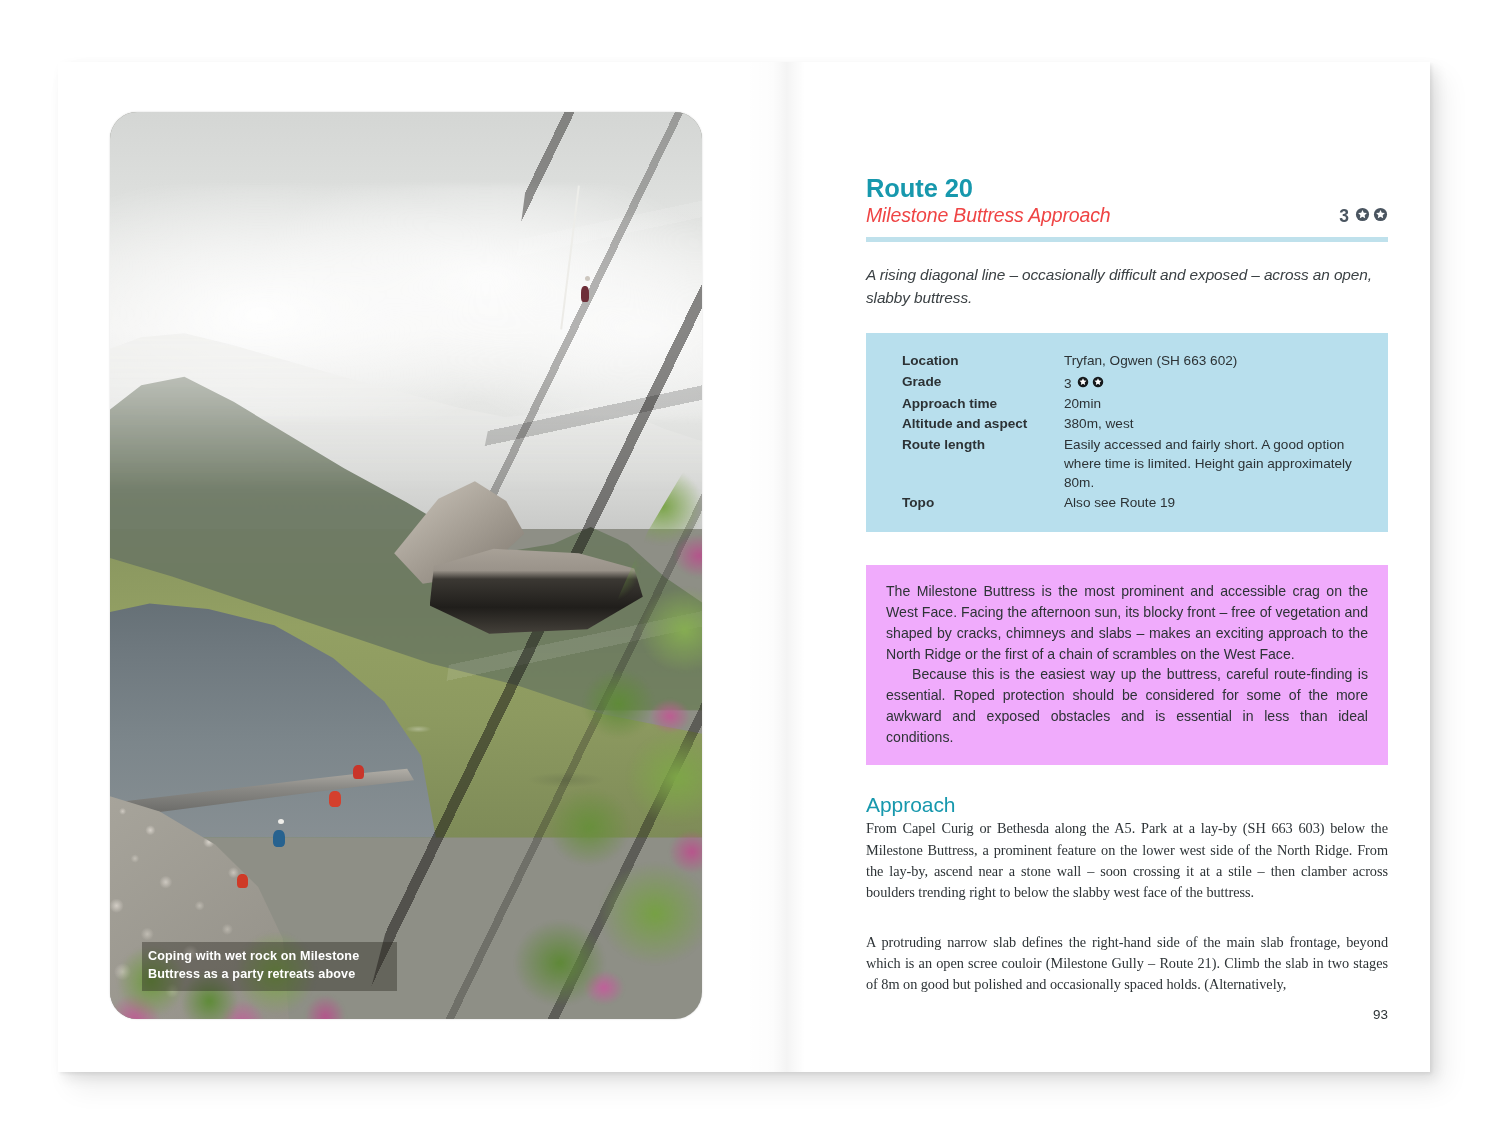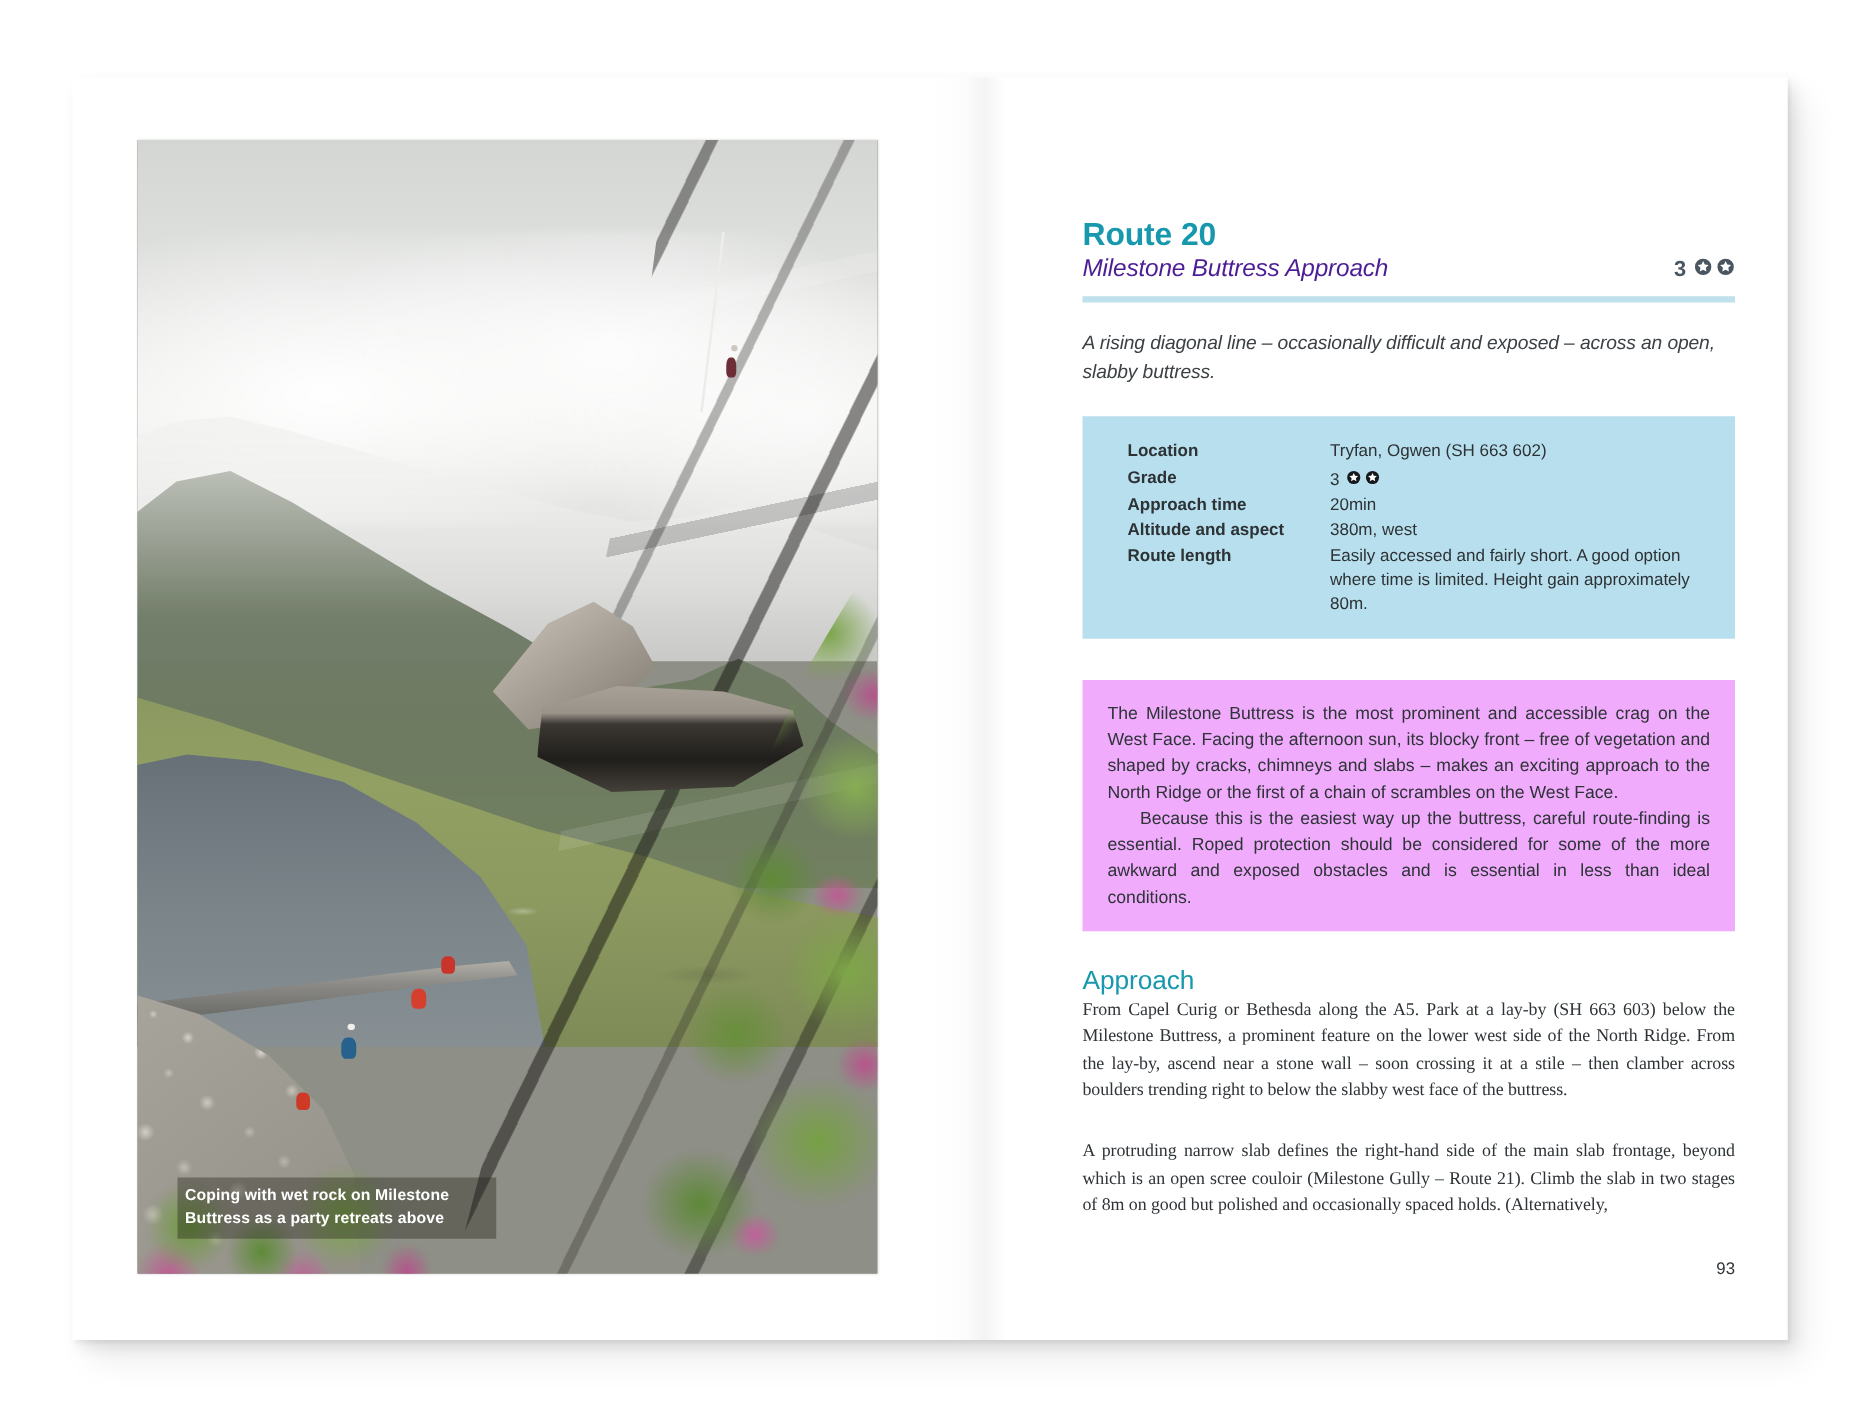--- a/index.html
+++ b/index.html
@@ -53,20 +53,21 @@
   }
   .photo {
     position: absolute;
     left: 52px;
     top: 50px;
     width: 592px;
     height: 907px;
     overflow: hidden;
     background: #8e8f86;
     box-shadow: 0 0 2px rgba(0,0,0,0.18);
+    border-radius: 27px;
   }
   .photo-inner { position:absolute; inset:0; }
 
   
   .sky {
     position:absolute; left:0; top:0; width:100%; height:46%;
     background: linear-gradient(to bottom,
        #d4d6d4 0%, #dcdedc 18%, #e7e8e6 35%, #efefed 52%,
        #e6e7e5 70%, #d8d9d7 88%, #c9cac8 100%);
   }
@@ -261,21 +262,21 @@
     letter-spacing: -0.1px;
     margin: 62px 0 2px 0;
     line-height: 1.1;
   }
   .subtitle-row {
     display: flex;
     align-items: baseline;
     justify-content: space-between;
   }
   .route-subtitle {
-    color: #4c1d95;
+    color: #ef4444;
     font-size: 19.5px;
     font-style: italic;
     line-height: 1.2;
     letter-spacing: -0.15px;
   }
   .grade-badge {
     display: flex;
     align-items: center;
     gap: 3px;
     color: #4a5560;
@@ -468,20 +469,24 @@
               <td class="k">Altitude and aspect</td>
               <td class="v">380m, west</td>
             </tr>
 
             <tr>
               <td class="k">Route length</td>
               <td class="v">Easily accessed and fairly short. A good option where time is limited. Height gain approximately 80m.</td>
             </tr>
 
 
+            <tr>
+              <td class="k">Topo</td>
+              <td class="v">Also see Route 19</td>
+            </tr>
 
           </tbody>
         </table>
       </div>
 
       <div class="desc-box">
         <p>The Milestone Buttress is the most prominent and accessible crag on the West Face. Facing the afternoon sun, its blocky front – free of vegetation and shaped by cracks, chimneys and slabs – makes an exciting approach to the North Ridge or the first of a chain of scrambles on the West Face.</p>
         <p>Because this is the easiest way up the buttress, careful route-finding is essential. Roped protection should be considered for some of the more awkward and exposed obstacles and is essential in less than ideal conditions.</p>
       </div>
 

